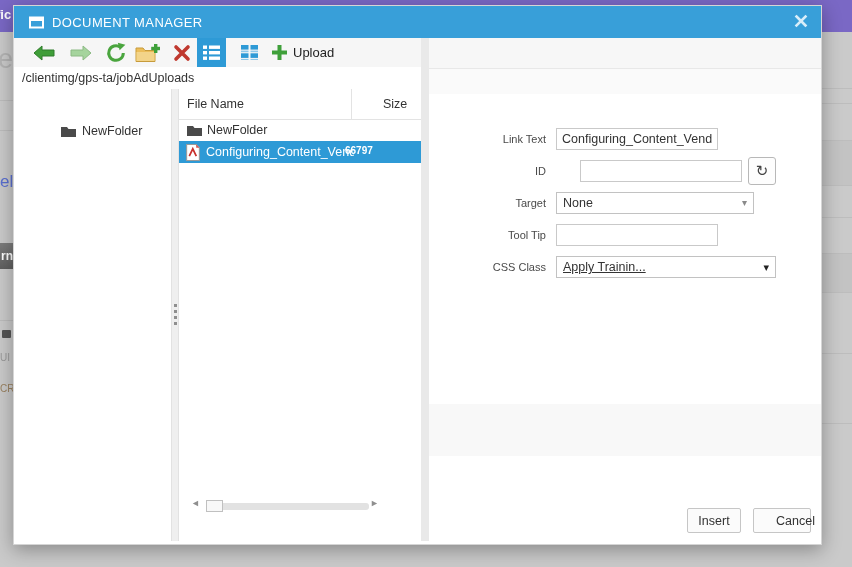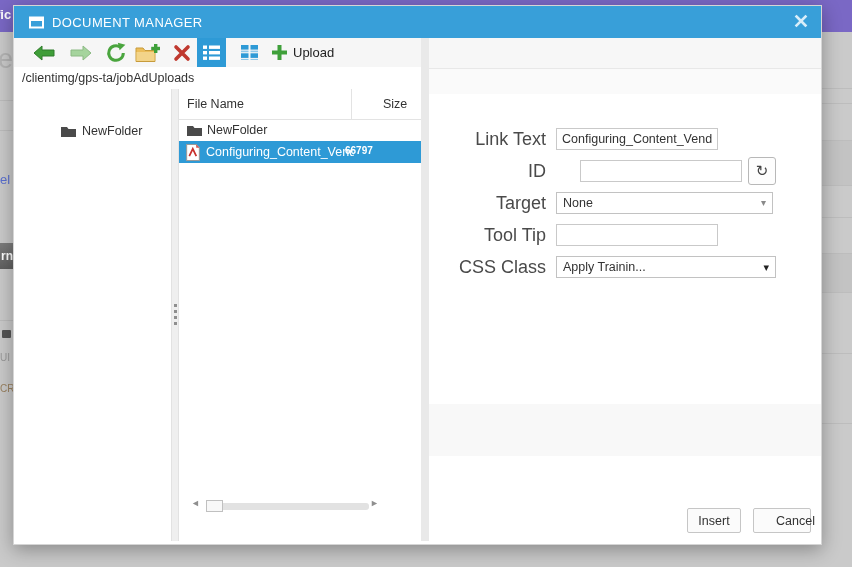--- a/index.html
+++ b/index.html
@@ -10,21 +10,21 @@
     -webkit-font-smoothing:antialiased;
   }
   .abs{position:absolute;}
 
   
   .bd-topbar{left:0;top:0;width:852px;height:32px;background:#7a68c5;}
   .bd-topbar .bd-toptext{position:absolute;left:-4px;top:7px;color:#fff;font-size:13px;font-weight:bold;}
   .bd-frag{color:#b0b0b0;}
   .frag-re{left:-11px;top:44px;font-size:27px;color:#b3b3b3;}
   .bd-line{left:0;width:13px;height:0;border-top:1px solid #bcbcbc;}
-  .frag-el{left:0;top:172px;font-size:13px;color:#5a6fd0;}
+  .frag-el{left:0;top:172px;font-size:17px;color:#5a6fd0;}
   .bd-rnbox{left:-8px;top:243px;width:21px;height:26px;background:linear-gradient(#7d7d7d,#5f5f5f);color:#fff;font-size:12px;font-weight:bold;line-height:26px;text-align:right;padding-right:2px;}
   .bd-miniicon{left:2px;top:330px;width:9px;height:8px;background:#555;border-radius:1px;}
   .frag-ui{left:0;top:352px;font-size:10px;color:#9a9a9a;}
   .frag-cri{left:0;top:383px;font-size:10px;color:#99805f;}
   .bd-right{left:822px;top:32px;width:30px;height:535px;}
   .bd-right .rline{position:absolute;left:0;width:30px;border-top:1px solid #bdbdbd;}
   .bd-right .rdark{position:absolute;left:0;width:30px;background:#c3c3c3;}
 
   
   .dialog{
@@ -86,28 +86,28 @@
   .pager span{margin-right:4px;}
   .pager span.num{font-weight:bold;color:#555;}
   .pager span.tight{margin-right:0;}
 
   .right-panel{left:415px;top:32px;width:392px;height:503px;background:#fff;}
   .rp-strip1{left:0;top:0;width:392px;height:30px;background:#f7f7f7;border-bottom:1px solid #e8e8e8;}
   .rp-strip2{left:0;top:31px;width:392px;height:25px;background:#fafafa;}
   .rp-gray{left:0;top:366px;width:392px;height:52px;background:#f8f8f8;}
 
   .frow{left:0;height:26px;width:392px;display:flex;align-items:center;}
-  .frow .flabel{width:127px;text-align:right;padding-right:10px;font-size:18px;color:#4a4a4a;box-sizing:border-box;flex:none;}
+  .frow .flabel{width:127px;text-align:right;padding-right:10px;font-size:11px;color:#4a4a4a;box-sizing:border-box;flex:none;}
   .tx{width:162px;height:22px;border:1px solid #c9c9c9;box-sizing:border-box;font-family:"Liberation Sans",sans-serif;font-size:12.5px;color:#333;padding:0 5px;outline:none;background:#fff;}
   .fsel{position:relative;height:22px;border:1px solid #c2c2c2;box-sizing:border-box;background:#fff;font-size:12.5px;color:#333;display:flex;align-items:center;padding:0 18px 0 6px;cursor:pointer;}
   .fsel .arr{position:absolute;right:6px;top:4px;}
   .arr-gray{color:#8a8a8a;font-size:10px;}
   .arr-dark{color:#222;font-size:11px;}
   .row-link{top:88px;} .row-id{top:120px;gap:24px;} .row-target{top:152px;} .row-tip{top:184px;} .row-css{top:216px;}
-  .sel-target{width:217px;} .sel-css{width:220px;}
+  .sel-target{width:198px;} .sel-css{width:220px;text-decoration:underline;}
   .idwrap{display:flex;align-items:center;}
   .refresh-btn{margin-left:6px;width:26px;height:26px;border:1px solid #b8b8b8;border-radius:3px;background:#fdfdfd;display:flex;align-items:center;justify-content:center;font-size:15px;color:#444;cursor:pointer;}
 
   .btn{position:absolute;top:470px;height:25px;border:1px solid #c6c6c6;border-radius:2px;background:#fbfbfb;font-family:"Liberation Sans",sans-serif;font-size:12.5px;color:#333;cursor:pointer;display:flex;align-items:center;justify-content:center;}
   .btn-insert{left:258px;width:54px;}
   .btn-cancel{left:324px;width:58px;padding-left:33px;}
 </style>
 </head>
 <body>
 

